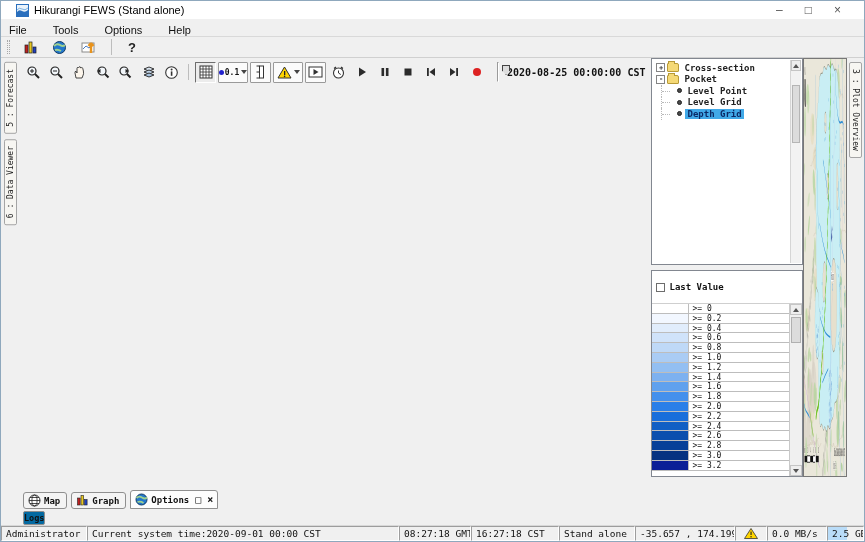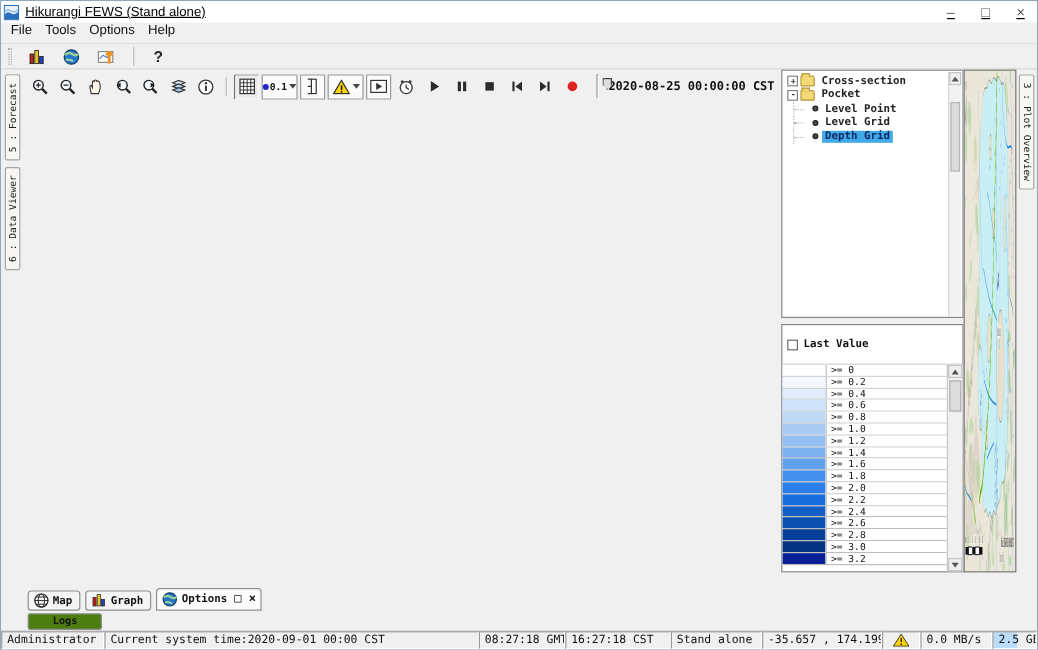--- a/index.html
+++ b/index.html
@@ -1,27 +1,27 @@
 <!DOCTYPE html>
 <html><head>
 <meta charset="utf-8">
 <style>
   * { margin:0; padding:0; box-sizing:border-box; }
   html,body { width:865px; height:542px; background:#fff; font-family:"Liberation Sans",sans-serif; overflow:hidden; }
   .app { width:865px; height:542px; display:flex; flex-direction:column; border:1px solid #8fa8bd; background:#f0f0f0; }
 
   
-  .titlebar { height:18px; background:#fff; display:flex; align-items:center; padding:0 0; flex:0 0 auto;text-decoration:underline; }
+  .titlebar { height:18px; background:#fff; display:flex; align-items:center; padding:0 13px; flex:0 0 auto; }
   .title-icon { width:13px; height:13px; margin:0 5px 0 2px; }
   .title-text { font-size:11px; color:#000; }
   .win-controls { margin-left:auto; display:flex; align-items:center; gap:22px; padding-right:10px; color:#555; font-size:12px; }
   .win-controls span { cursor:default; line-height:14px; }
 
   
-  .menubar { height:18px; background:#f0f0f0; border-bottom:1px solid #d9d9d9; display:flex; align-items:flex-start; gap:11px; padding:0 8px; flex:0 0 auto; }
+  .menubar { height:18px; background:#f0f0f0; border-bottom:1px solid #d9d9d9; display:flex; align-items:flex-end; gap:26px; padding:0 8px; flex:0 0 auto; }
   .menu-item { font-size:11px; color:#111; }
 
   
   .toolbar1 { height:21px; background:#f0f0f0; border-bottom:1px solid #d0d0d0; display:flex; align-items:center; gap:8px; padding:0 6px; flex:0 0 auto; }
   .t1grip { width:3px; height:14px; border-left:1px dotted #a8a8a8; border-right:1px dotted #a8a8a8; margin-right:2px; }
   .tsep { width:1px; height:16px; background:#bdbdbd; margin:0 4px; }
   .help-q { font-size:13px; font-weight:bold; color:#222; padding:0 4px; }
 
   
   .mainrow { flex:1 1 auto; display:flex; min-height:0; }
@@ -93,21 +93,21 @@
   .timetxt { font:bold 10px "DejaVu Sans Mono",monospace; fill:#1a1a1a; paint-order:stroke; stroke:#e9e7dc; stroke-width:2px; }
   .scaletxt { font:bold 8px "Liberation Sans",sans-serif; fill:#111; paint-order:stroke; stroke:#efece0; stroke-width:2px; }
   .ntxt { font:bold 10px "Liberation Sans",sans-serif; fill:#111; }
 
   
   .bottomtabs { height:21px; background:#f0f0f0; display:flex; align-items:flex-end; gap:4px; padding:0 0 0 22px; flex:0 0 auto; }
   .btab { display:flex; align-items:center; gap:3px; border:1px solid #8f8f8f; border-radius:3px; background:#f4f4f4; padding:1px 6px 1px 4px; font:bold 9px "DejaVu Sans Mono",monospace; color:#111; height:17px; margin-bottom:1px; }
   .btab.active { background:#fdfdfd; height:19px; border-radius:3px 3px 0 0; padding-right:4px; }
   .tabctl { font:bold 10px "DejaVu Sans Mono",monospace; color:#111; margin-left:3px; line-height:10px; }
   .logsrow { height:16px; background:#f0f0f0; display:flex; align-items:center; padding-left:22px; flex:0 0 auto; border-bottom:1px solid #d8d8d8; }
-  .logs-btn { border:1px solid #8f8f8f; border-radius:2px; background:#4d7c0f; font:bold 8.5px "DejaVu Sans Mono",monospace; color:#111; padding:1px 20px; }
+  .logs-btn { border:1px solid #8f8f8f; border-radius:2px; background:#0369a1; font:bold 8.5px "DejaVu Sans Mono",monospace; color:#111; padding:1px 0; }
   .statusbar { height:15px; background:#f0f0f0; display:flex; flex:0 0 auto; font:9.5px "DejaVu Sans Mono",monospace; color:#111; }
   .scell { border:1px solid; border-color:#9d9d9d #ffffff #ffffff #9d9d9d; padding:0 4px; display:flex; align-items:center; white-space:nowrap; overflow:hidden; }
   .scell.warn { justify-content:center; }
   .scell.mem { background:linear-gradient(to right,#b9dcf8 0 55%,#f0f0f0 55%); }
 
   svg.icon { display:block; }
 </style>
 </head>
 <body>
 

